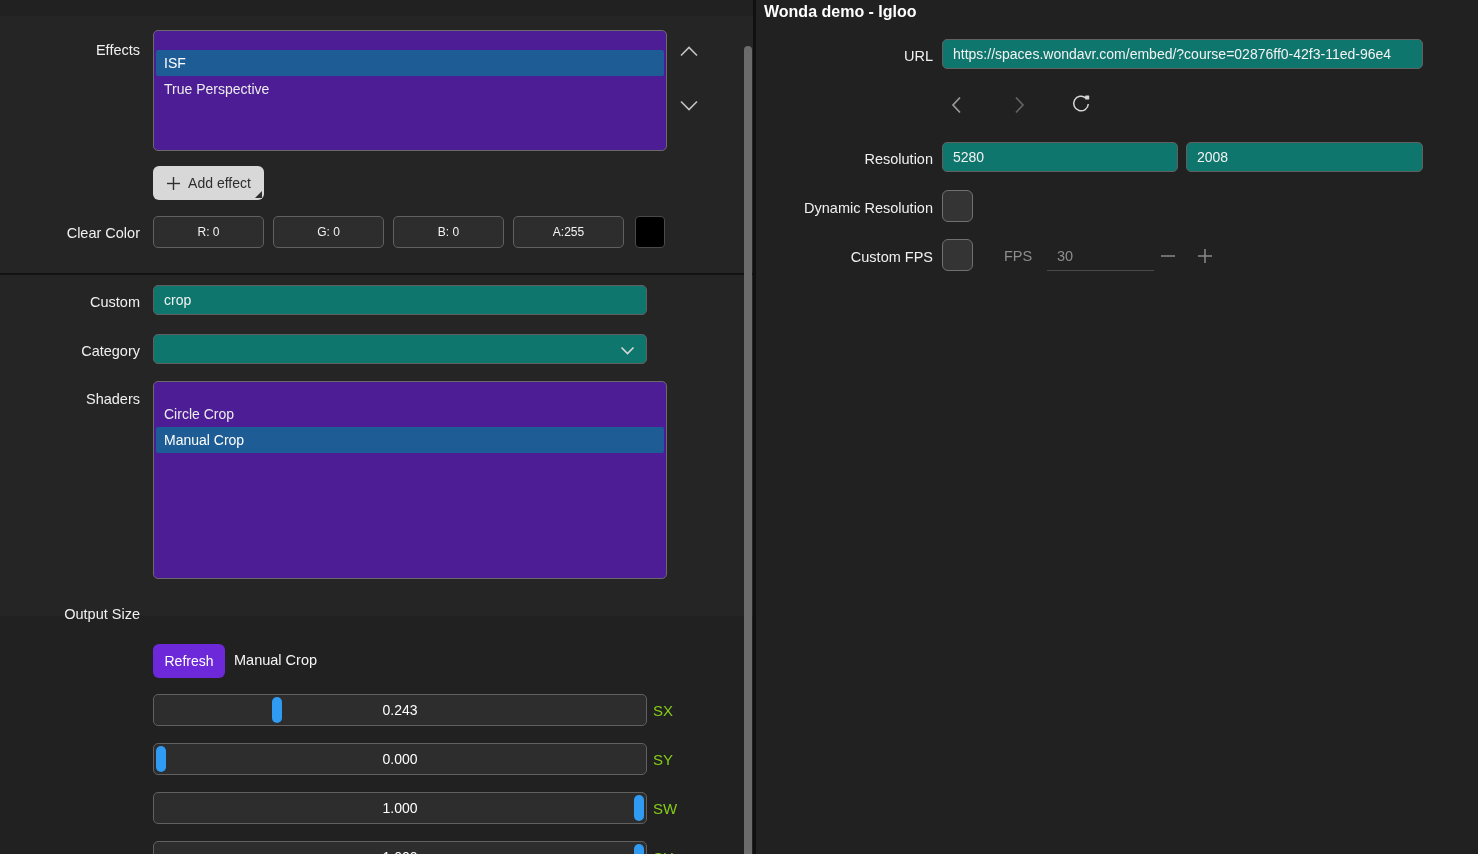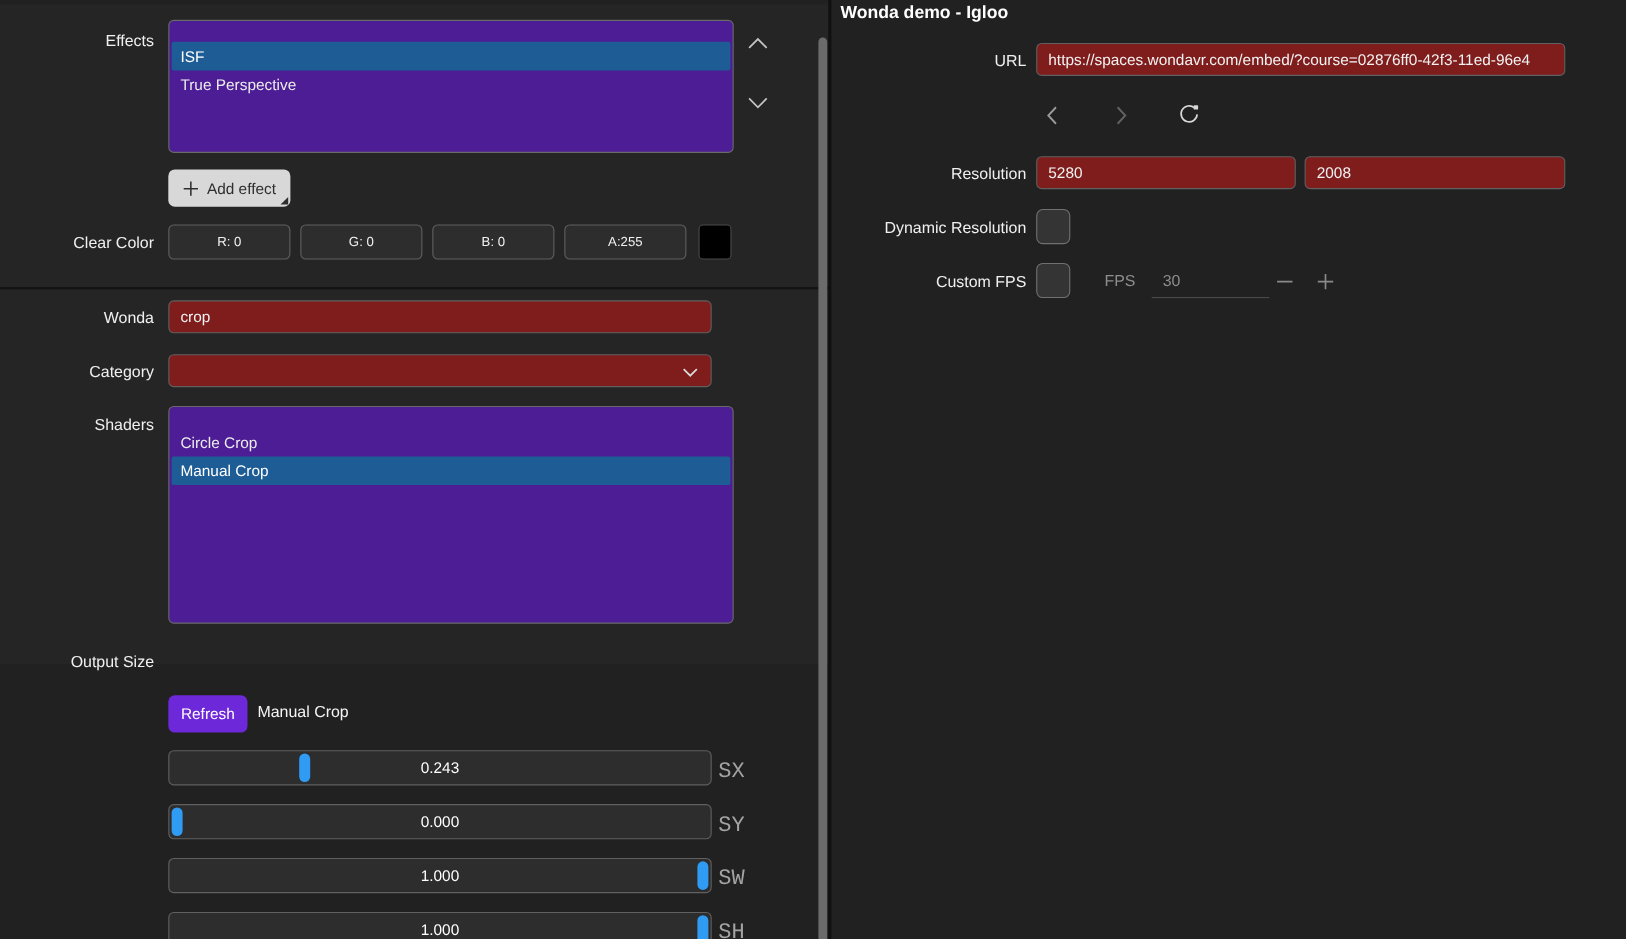--- a/index.html
+++ b/index.html
@@ -1,30 +1,30 @@
 <!DOCTYPE html>
 <html><head>
 <meta charset="utf-8">
 <style>
   * { margin:0; padding:0; box-sizing:border-box; }
   html,body { width:1478px; height:854px; overflow:hidden; background:#212121;
     font-family:"Liberation Sans", sans-serif; }
   #app { position:relative; width:1478px; height:854px; }
 
   
-  .left-panel { position:absolute; left:0; top:4px; width:753px; height:600px; background:#252525; }
+  .left-panel { position:absolute; left:0; top:16px; width:753px; height:600px; background:#252525; }
   .panel-border { position:absolute; left:753px; top:0; width:3px; height:854px; background:#101010; }
   .right-panel { position:absolute; left:756px; top:0; width:722px; height:854px; background:#212121; }
 
   
   .flabel { position:absolute; left:0; width:140px; text-align:right; color:#f0f0f0;
     font-size:14.5px; line-height:18px; }
   .rlabel { position:absolute; left:0; width:177px; text-align:right; color:#f0f0f0;
     font-size:14.5px; line-height:18px; }
-  .input { position:absolute; background:#7f1d1d; border:1px solid #606060; border-radius:5px;
+  .input { position:absolute; background:#0f766e; border:1px solid #606060; border-radius:5px;
     color:#f2f2f2; font-size:14px; line-height:28px; padding:0 10px;
     white-space:nowrap; overflow:hidden; }
   .listbox { position:absolute; background:#4c1d95; border:1px solid #6a6a6a; border-radius:5px;
     padding:19px 2px; overflow:hidden; }
   .list-item { height:26px; line-height:26px; padding:0 8px; font-size:14px; color:#ececec;
     border-radius:2px; white-space:nowrap; }
   .list-item.selected { background:#1d5c94; color:#ffffff; }
   .checkbox { position:absolute; width:31px; height:32px; background:#343434;
     border:1px solid #707070; border-radius:6px; }
   .icon-btn { position:absolute; background:none; border:none; cursor:pointer; }
@@ -46,21 +46,21 @@
   .refresh-btn { position:absolute; left:153px; top:628px; width:72px; height:34px;
     background:#6d28d9; border:none; border-radius:6px; color:#ffffff; font-size:14px;
     font-family:"Liberation Sans", sans-serif; cursor:pointer; }
   .shader-name { position:absolute; left:234px; top:636px; color:#f5f5f5; font-size:14.5px; }
   .slider { position:absolute; left:153px; width:494px; height:32px; background:#2d2d2d;
     border:1px solid #606060; border-radius:5px; }
   .slider .handle { position:absolute; top:2px; width:10px; height:26px; background:#2f9bf2;
     border-radius:5px; }
   .slider .val { position:absolute; left:0; top:0; width:100%; text-align:center;
     line-height:30px; color:#ffffff; font-size:14px; }
-  .slider-label { position:absolute; left:653px; color:#a3a3a3; font-size:20px;font-family:Liberation Mono, monospace; }
+  .slider-label { position:absolute; left:653px; color:#84cc16; font-size:15px; }
   .scrollbar-thumb { position:absolute; left:744px; top:30px; width:8px; height:830px;
     background:#6b6b6b; border-radius:4px; }
 
   
   .rp-title { position:absolute; left:8px; top:3px; color:#ffffff; font-size:16px; font-weight:700; }
   .fps-text { position:absolute; color:#8d8d8d; font-size:14.5px; }
   .fps-underline { position:absolute; left:291px; top:270px; width:107px; height:1px; background:#4a4a4a; }
   svg { display:block; }
 </style>
 </head>
@@ -103,21 +103,21 @@
 
     <div class="flabel" style="top:208px;">Clear Color</div>
     <div class="cc-field" style="left:153px;">R:  0</div>
     <div class="cc-field" style="left:273px;">G:  0</div>
     <div class="cc-field" style="left:393px;">B:  0</div>
     <div class="cc-field" style="left:513px;">A:255</div>
     <div class="swatch" style="background: rgb(0, 0, 0);"></div>
 
     <div class="h-divider"></div>
 
-    <div class="flabel" style="top:277px;">Wonda</div>
+    <div class="flabel" style="top:277px;">Custom</div>
     <div class="input" style="left:153px; top:269px; width:494px; height:30px;">crop</div>
 
     <div class="flabel" style="top:326px;">Category</div>
     <div class="input" style="left:153px; top:318px; width:494px; height:30px;">
       <span></span>
       <span class="dd-chevron">
         <svg width="15" height="9" viewBox="0 0 15 9">
           <polyline points="1.5,1.5 7.5,7.5 13.5,1.5" fill="none" stroke="#d8d8d8" stroke-width="1.6"></polyline>
         </svg>
       </span>

